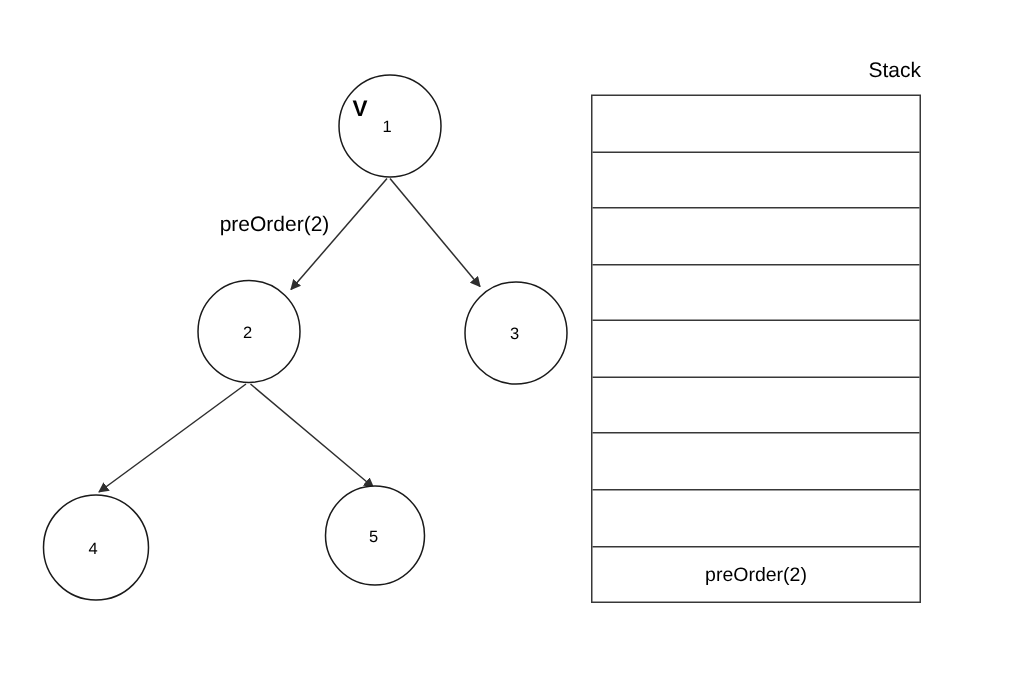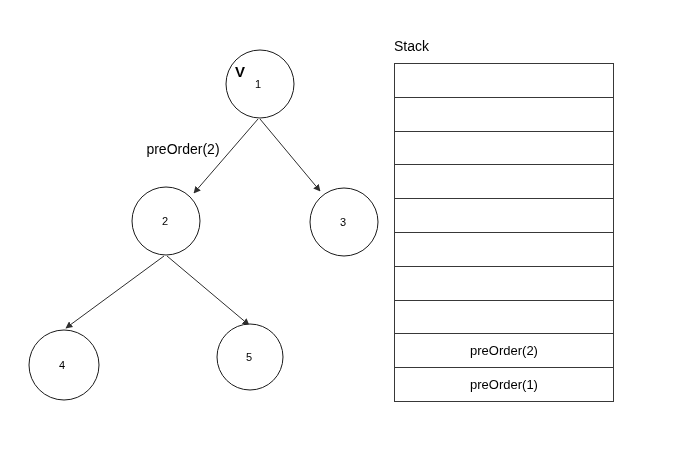--- a/index.html
+++ b/index.html
@@ -48,21 +48,21 @@
     font-size: 14px;
     fill: #000000;
     text-anchor: middle;
   }
   #stack-title {
     position: absolute;
     left: 394px;
     top: 36px;
     width: 220px;
     height: 20px;
-    text-align: left;
+    text-align: right;
     font-size: 14px;
     color: #000000;
     line-height: 20px;
   }
   #stack-table {
     position: absolute;
     left: 394px;
     top: 63px;
     width: 220px;
     height: 339px;
@@ -122,16 +122,15 @@
   <div id="stack-table">
     <div class="stack-row"></div>
     <div class="stack-row"></div>
     <div class="stack-row"></div>
     <div class="stack-row"></div>
     <div class="stack-row"></div>
     <div class="stack-row"></div>
     <div class="stack-row"></div>
     <div class="stack-row"></div>
     <div class="stack-row">preOrder(2)</div>
-    <div class="stack-row">preOrder(1)</div>
   </div>
 
 </div>
 
 </body></html>

